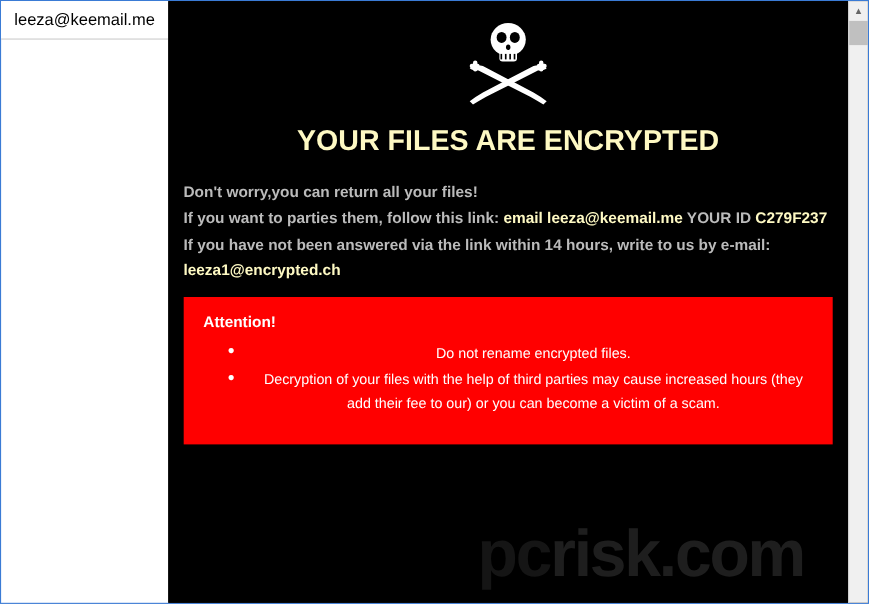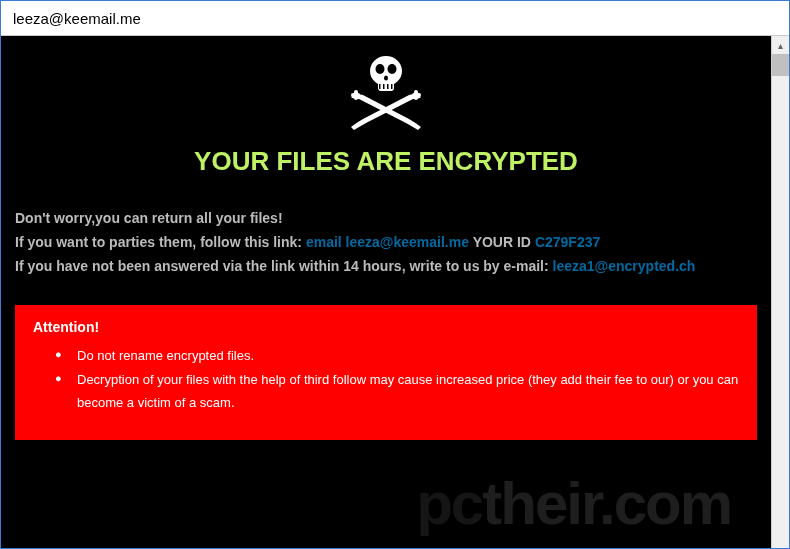--- a/index.html
+++ b/index.html
@@ -12,21 +12,21 @@
       height: 549px;
       font-family: Arial, sans-serif;
       background: #fff;
       overflow: hidden;
     }
     .window {
       width: 100%;
       height: 100%;
       border: 1px solid #3a7bd5;
       display: flex;
-      flex-direction: column;
+      flex-direction: row;
     }
     .titlebar {
       height: 35px;
       background: #fff;
       border-bottom: 1px solid #ccc;
       display: flex;
       align-items: center;
       padding: 0 12px;
       color: #000;
       font-size: 15px;
@@ -70,47 +70,48 @@
       text-align: center;
       padding: 5px 0 8px 0;
     }
     .skull-icon {
       display: inline-block;
     }
     .headline {
       text-align: center;
       font-size: 26px;
       font-weight: bold;
-      color: #bef264;
-      margin-bottom: 30px;
+      color: #fef9c3;
+      margin-bottom: 20px;
     }
     .body-text {
       font-size: 14px;
       color: #bbb;
       font-weight: bold;
       line-height: 1.7;
-      margin-bottom: 27px;
+      margin-bottom: 12px;
     }
     .highlight-orange {
-      color: #0369a1;
+      color: #fef9c3;
     }
     .attention-box {
       background: #ff0000;
       padding: 14px 16px 24px 18px;
       color: #fff;
       margin-bottom: 20px;
     }
     .attention-title {
       font-weight: bold;
       font-size: 14px;
       margin-bottom: 10px;
     }
     .attention-list {
       list-style: none;
       padding-left: 22px;
+      text-align: center;
     }
     .attention-list li {
       position: relative;
       padding-left: 22px;
       font-size: 13px;
       line-height: 1.7;
       margin-bottom: 2px;
     }
     .attention-list li::before {
       content: "●";
@@ -177,26 +178,26 @@
         </div>
         <div>
           <span>If you have not been answered via the link within 14 hours, write to us by e-mail: </span><span class="highlight-orange">leeza1@encrypted.ch</span>
         </div>
       </div>
 
       <div class="attention-box">
         <div class="attention-title">Attention!</div>
         <ul class="attention-list">
           <li>Do not rename encrypted files.</li>
-          <li>Decryption of your files with the help of third follow may cause increased price (they add their fee to our) or you can become a victim of a scam.</li>
+          <li>Decryption of your files with the help of third parties may cause increased hours (they add their fee to our) or you can become a victim of a scam.</li>
         </ul>
       </div>
 
       <div class="watermark">
-        <span class="dark">pc</span><span>their.com</span>
+        <span class="dark">pc</span><span>risk.com</span>
       </div>
 
     </div>
     <div class="scrollbar">
       <div class="scroll-arrow-up">▴</div>
       <div class="scroll-thumb" style="top:18px;"></div>
     </div>
   </div>
 </div>
 

